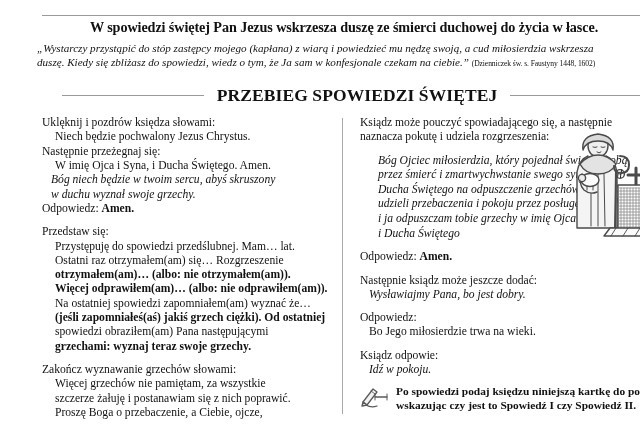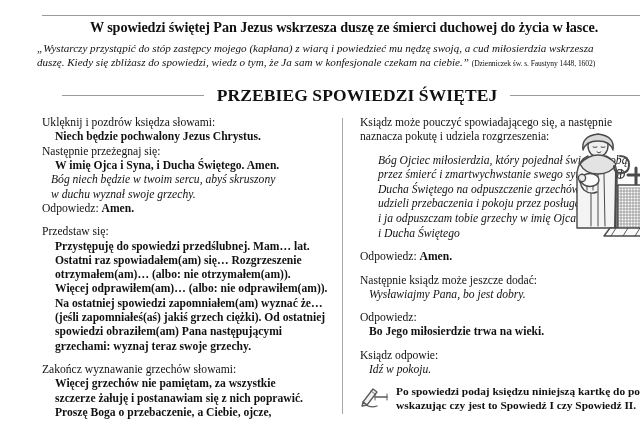--- a/index.html
+++ b/index.html
@@ -121,21 +121,21 @@
   }
 
   .blk { margin-bottom: 0; }
   .blk + .blk { margin-top: 9px; }
 
   .ln {
     font-size: 11.6px;
     line-height: 1.235;
     white-space: nowrap;
   }
-  .ln.b { font-weight: bold; }
+  .ln.b { font-weight: normal; }
   .ln.i { font-style: italic; }
   .ln.ind { padding-left: 13px; }
   .ln.ind2 { padding-left: 9px; }
   .ln.rq { font-style: italic; padding-left: 18px; line-height: 1.26; }
 
   b.inl { font-weight: bold; }
   span.reg { font-weight: bold; }
 
   
   .illus {
@@ -207,21 +207,21 @@
         <div class="ln i ind2">Bóg niech będzie w twoim sercu, abyś skruszony</div>
         <div class="ln i ind2">w duchu wyznał swoje grzechy.</div>
         <div class="ln">
           <span>Odpowiedz: </span><b class="inl">Amen.</b>
         </div>
       </div>
 
       <div class="blk">
         <div class="ln">Przedstaw się:</div>
         <div class="ln b ind">Przystępuję do spowiedzi przedślubnej. Mam… lat.</div>
-        <div class="ln b ind">Ostatni raz spowiadałem(am) się… Rozgrzeszenie</div>
+        <div class="ln b ind">Ostatni raz otrzymałem(am) się… Rozgrzeszenie</div>
         <div class="ln ind">
           <b class="inl">otrzymałem(am)… </b><span class="reg">(albo: nie otrzymałem(am)).</span>
         </div>
         <div class="ln ind">
           <b class="inl">Więcej odprawiłem(am)… </b><span class="reg">(albo: nie odprawiłem(am)).</span>
         </div>
         <div class="ln b ind">Na ostatniej spowiedzi zapomniałem(am) wyznać że…</div>
         <div class="ln ind">
           <span class="reg">(jeśli zapomniałeś(aś) jakiś grzech ciężki). </span><b class="inl">Od ostatniej</b>
         </div>

